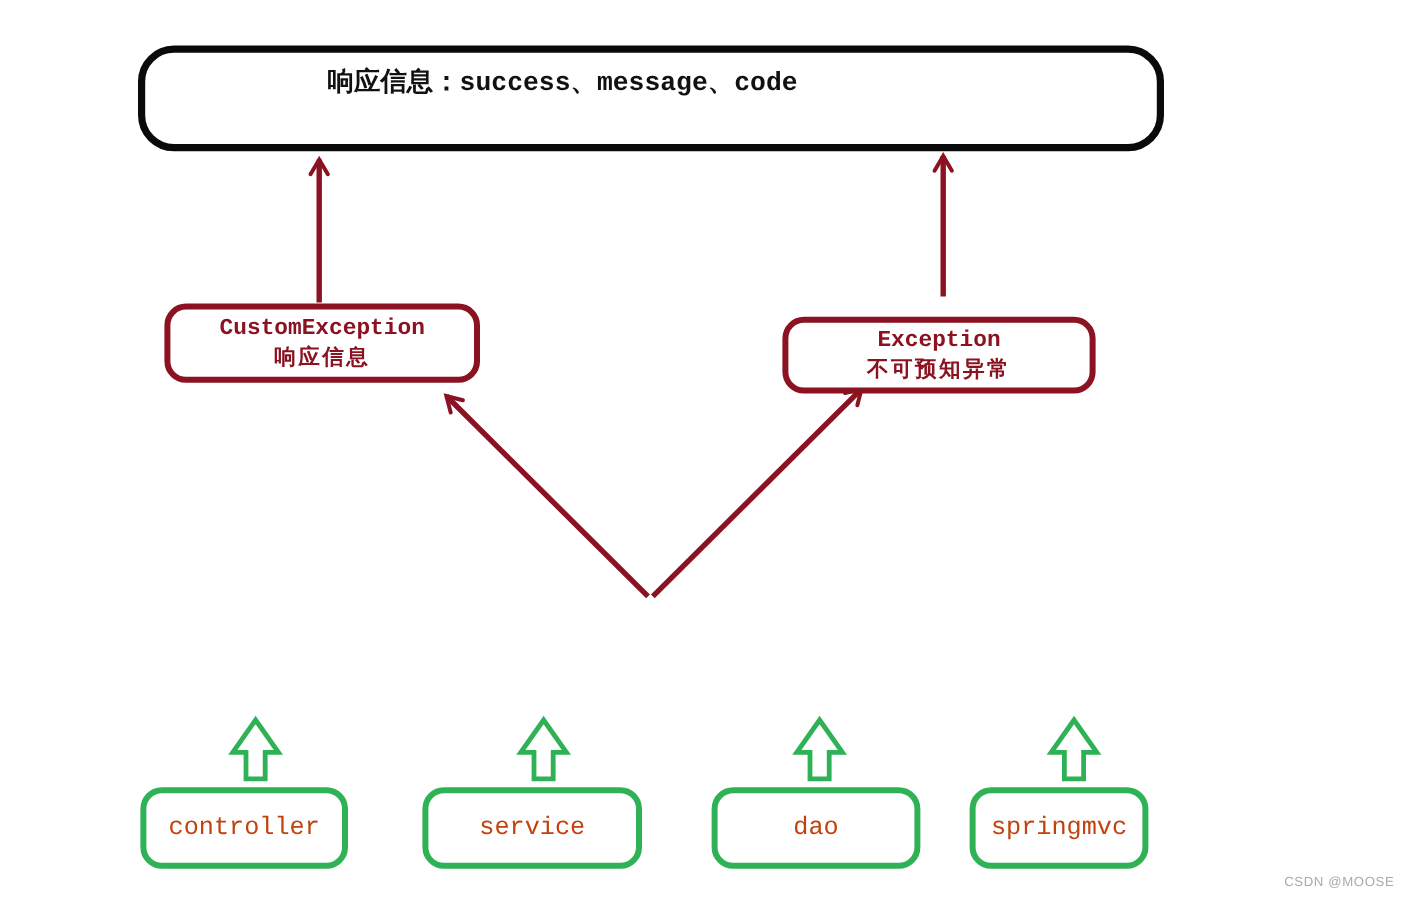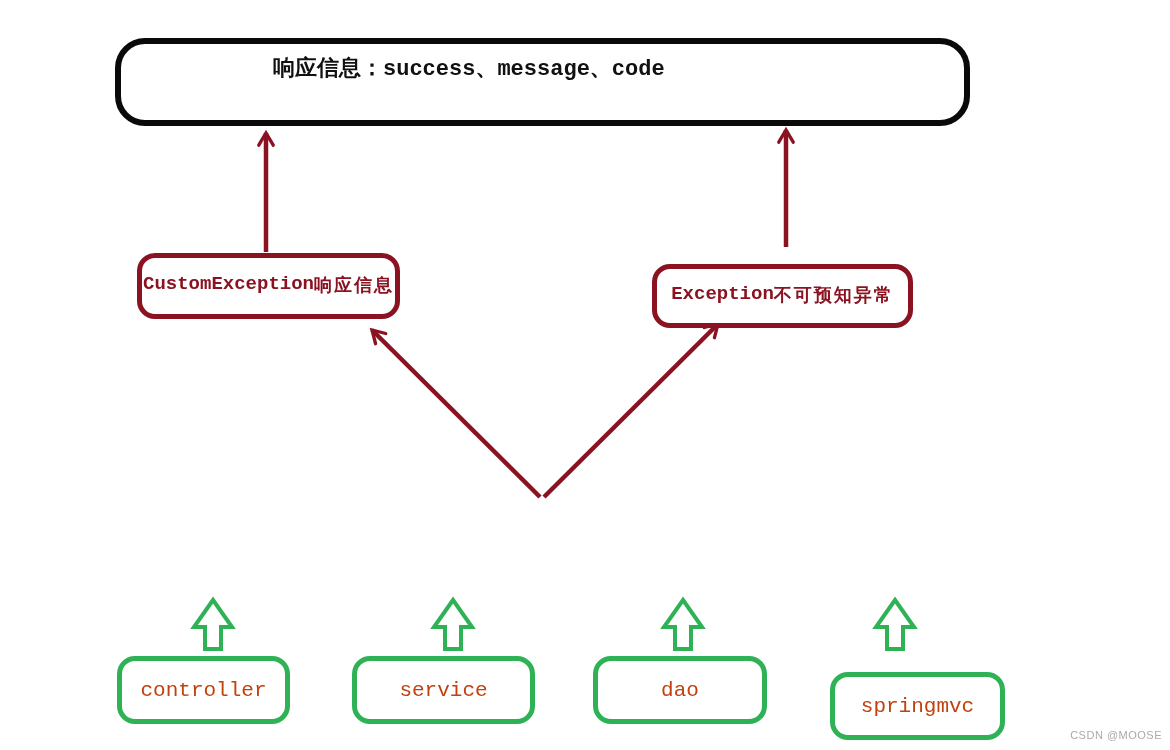--- a/index.html
+++ b/index.html
@@ -44,21 +44,21 @@
   .top-box .label {
     font-family: "Liberation Mono", "DejaVu Sans Mono", monospace;
     font-weight: bold;
     font-size: 22px;
     color: #111111;
     white-space: nowrap;
   }
   .exc-box {
     border: 5px solid #8b1221;
     border-radius: 18px;
-    flex-direction: row;
+    flex-direction: column;
     line-height: 1.25;
     padding-bottom: 2px;
   }
   .exc-box-left {
     left: 137px; top: 253px;
     width: 263px; height: 66px;
   }
   .exc-box-right {
     left: 652px; top: 264px;
     width: 261px; height: 64px;
@@ -99,21 +99,21 @@
   .layer-box .label {
     font-family: "Liberation Mono", "DejaVu Sans Mono", monospace;
     font-weight: normal;
     font-size: 21px;
     color: #c2410c;
     white-space: nowrap;
   }
   .layer-controller { left: 117px; width: 173px; }
   .layer-service    { left: 352px; width: 183px; }
   .layer-dao        { left: 593px; width: 174px; }
-  .layer-springmvc  { left: 830px; width: 175px; margin-top: 16px; }
+  .layer-springmvc  { left: 808px; width: 149px; }
   .watermark {
     position: absolute;
     right: 8px;
     bottom: 9px;
     font-size: 11px;
     color: #aaaaaa;
     letter-spacing: 0.5px;
   }
 </style>
 </head>

